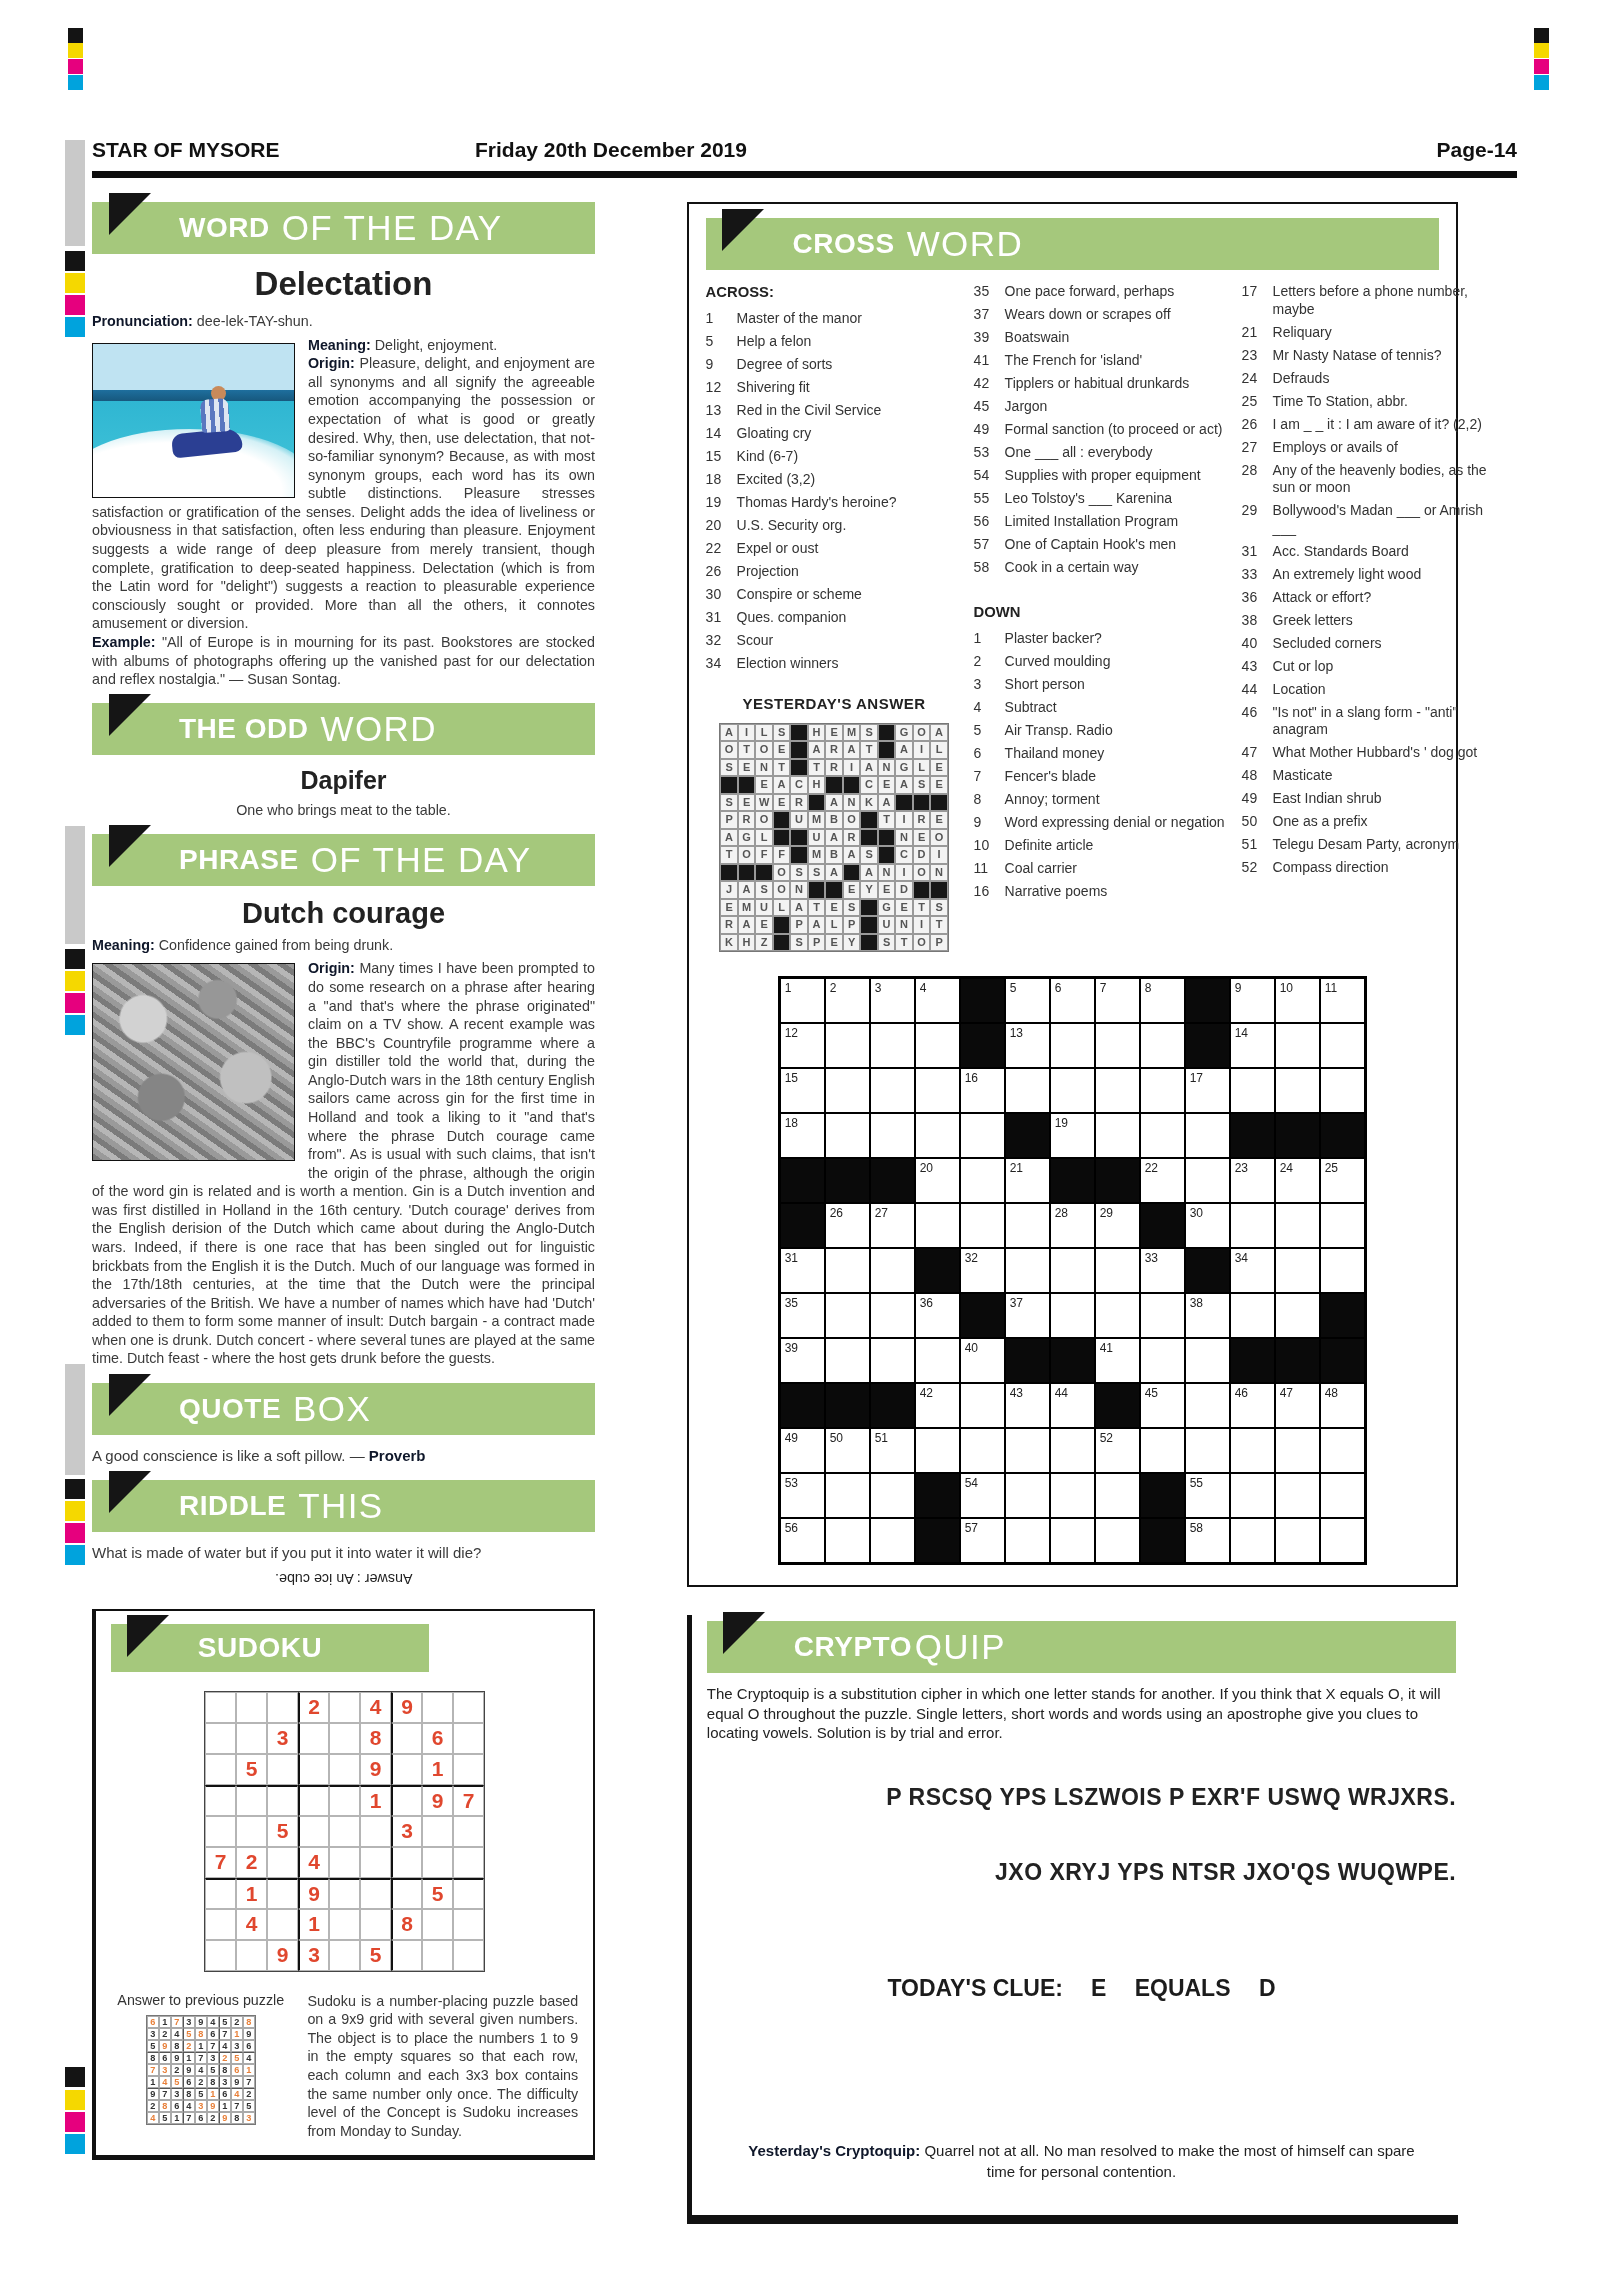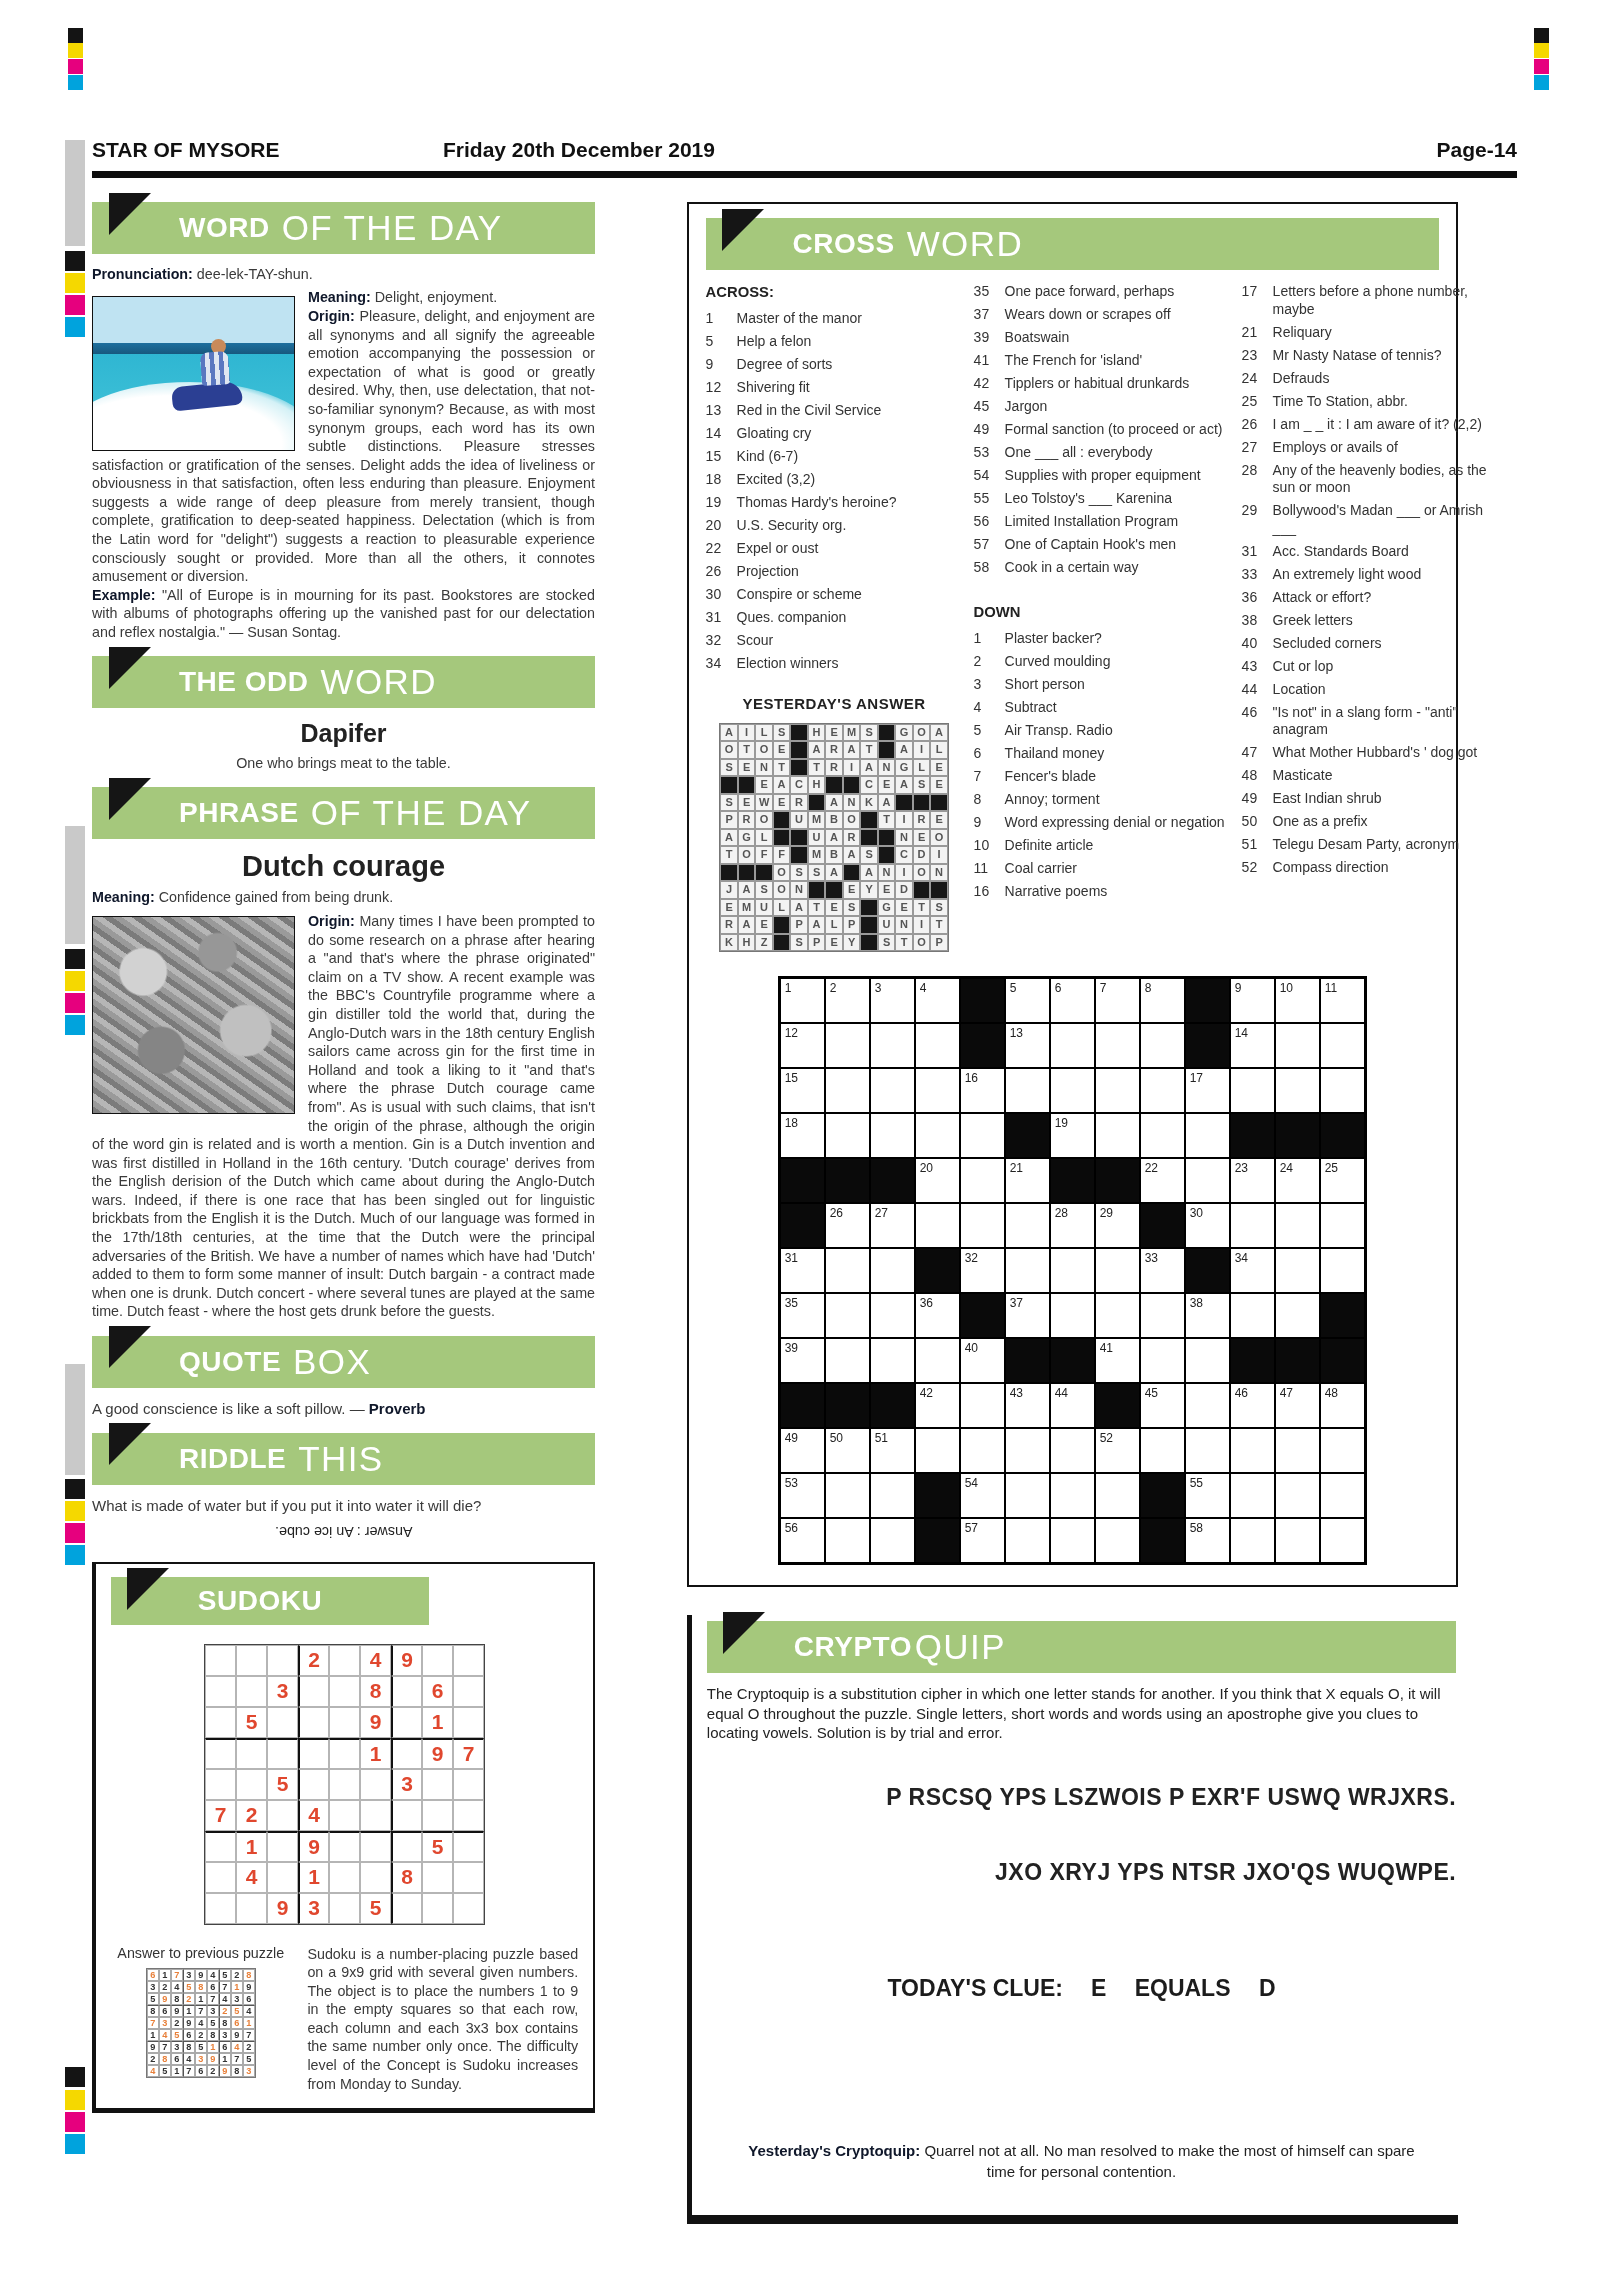--- a/index.html
+++ b/index.html
@@ -15,21 +15,21 @@
 
   
   .graybar{position:absolute;left:65px;width:20px;background:#c9c9c9;}
   .regsq{position:absolute;left:65px;width:20px;height:20px;}
   .regsq.small{width:14.8px;height:14.8px;left:68px;}
   .k{background:#141414;} .y{background:#f5d800;} .m{background:#e6007e;} .c{background:#00a3dd;}
 
   
   .header{display:flex;align-items:center;padding:138px 102px 0 92px;font-weight:700;font-size:21px;color:#111;}
   .header .paper{width:351px;}
-  .header .date{flex:1;}
+  .header .date{flex:1;margin-left:32px;}
   .rule{height:6.5px;background:#0d0d0d;margin:9.2px 102px 0 92px;}
 
   
   .cols{display:flex;gap:92px;margin:24px 102px 0 92px;}
   .left-col{width:503px;flex:none;}
   .right-col{width:771px;flex:none;}
 
   
   .banner{position:relative;background:var(--accent);color:#fff;height:52px;display:flex;align-items:center;
           padding-left:87px;margin-bottom:11px;}
@@ -169,20 +169,21 @@
   <div class="cols">
 
     <div class="left-col">
 
       <section>
         <div class="banner">
           <span class="tri"></span>
           <span class="b">WORD</span>
           <span class="l">OF THE DAY</span>
         </div>
+        <div class="big-word">Delectation</div>
         <div class="line">
           <span class="lbl">Pronunciation:</span>
           <span>dee-lek-TAY-shun.</span>
         </div>
         <div class="flow">
           <figure class="wod-img" style="margin-top:7.4px">
             <div class="spray"></div>
             <div class="ski"></div>
             <div class="head"></div>
             <div class="vest"></div>

